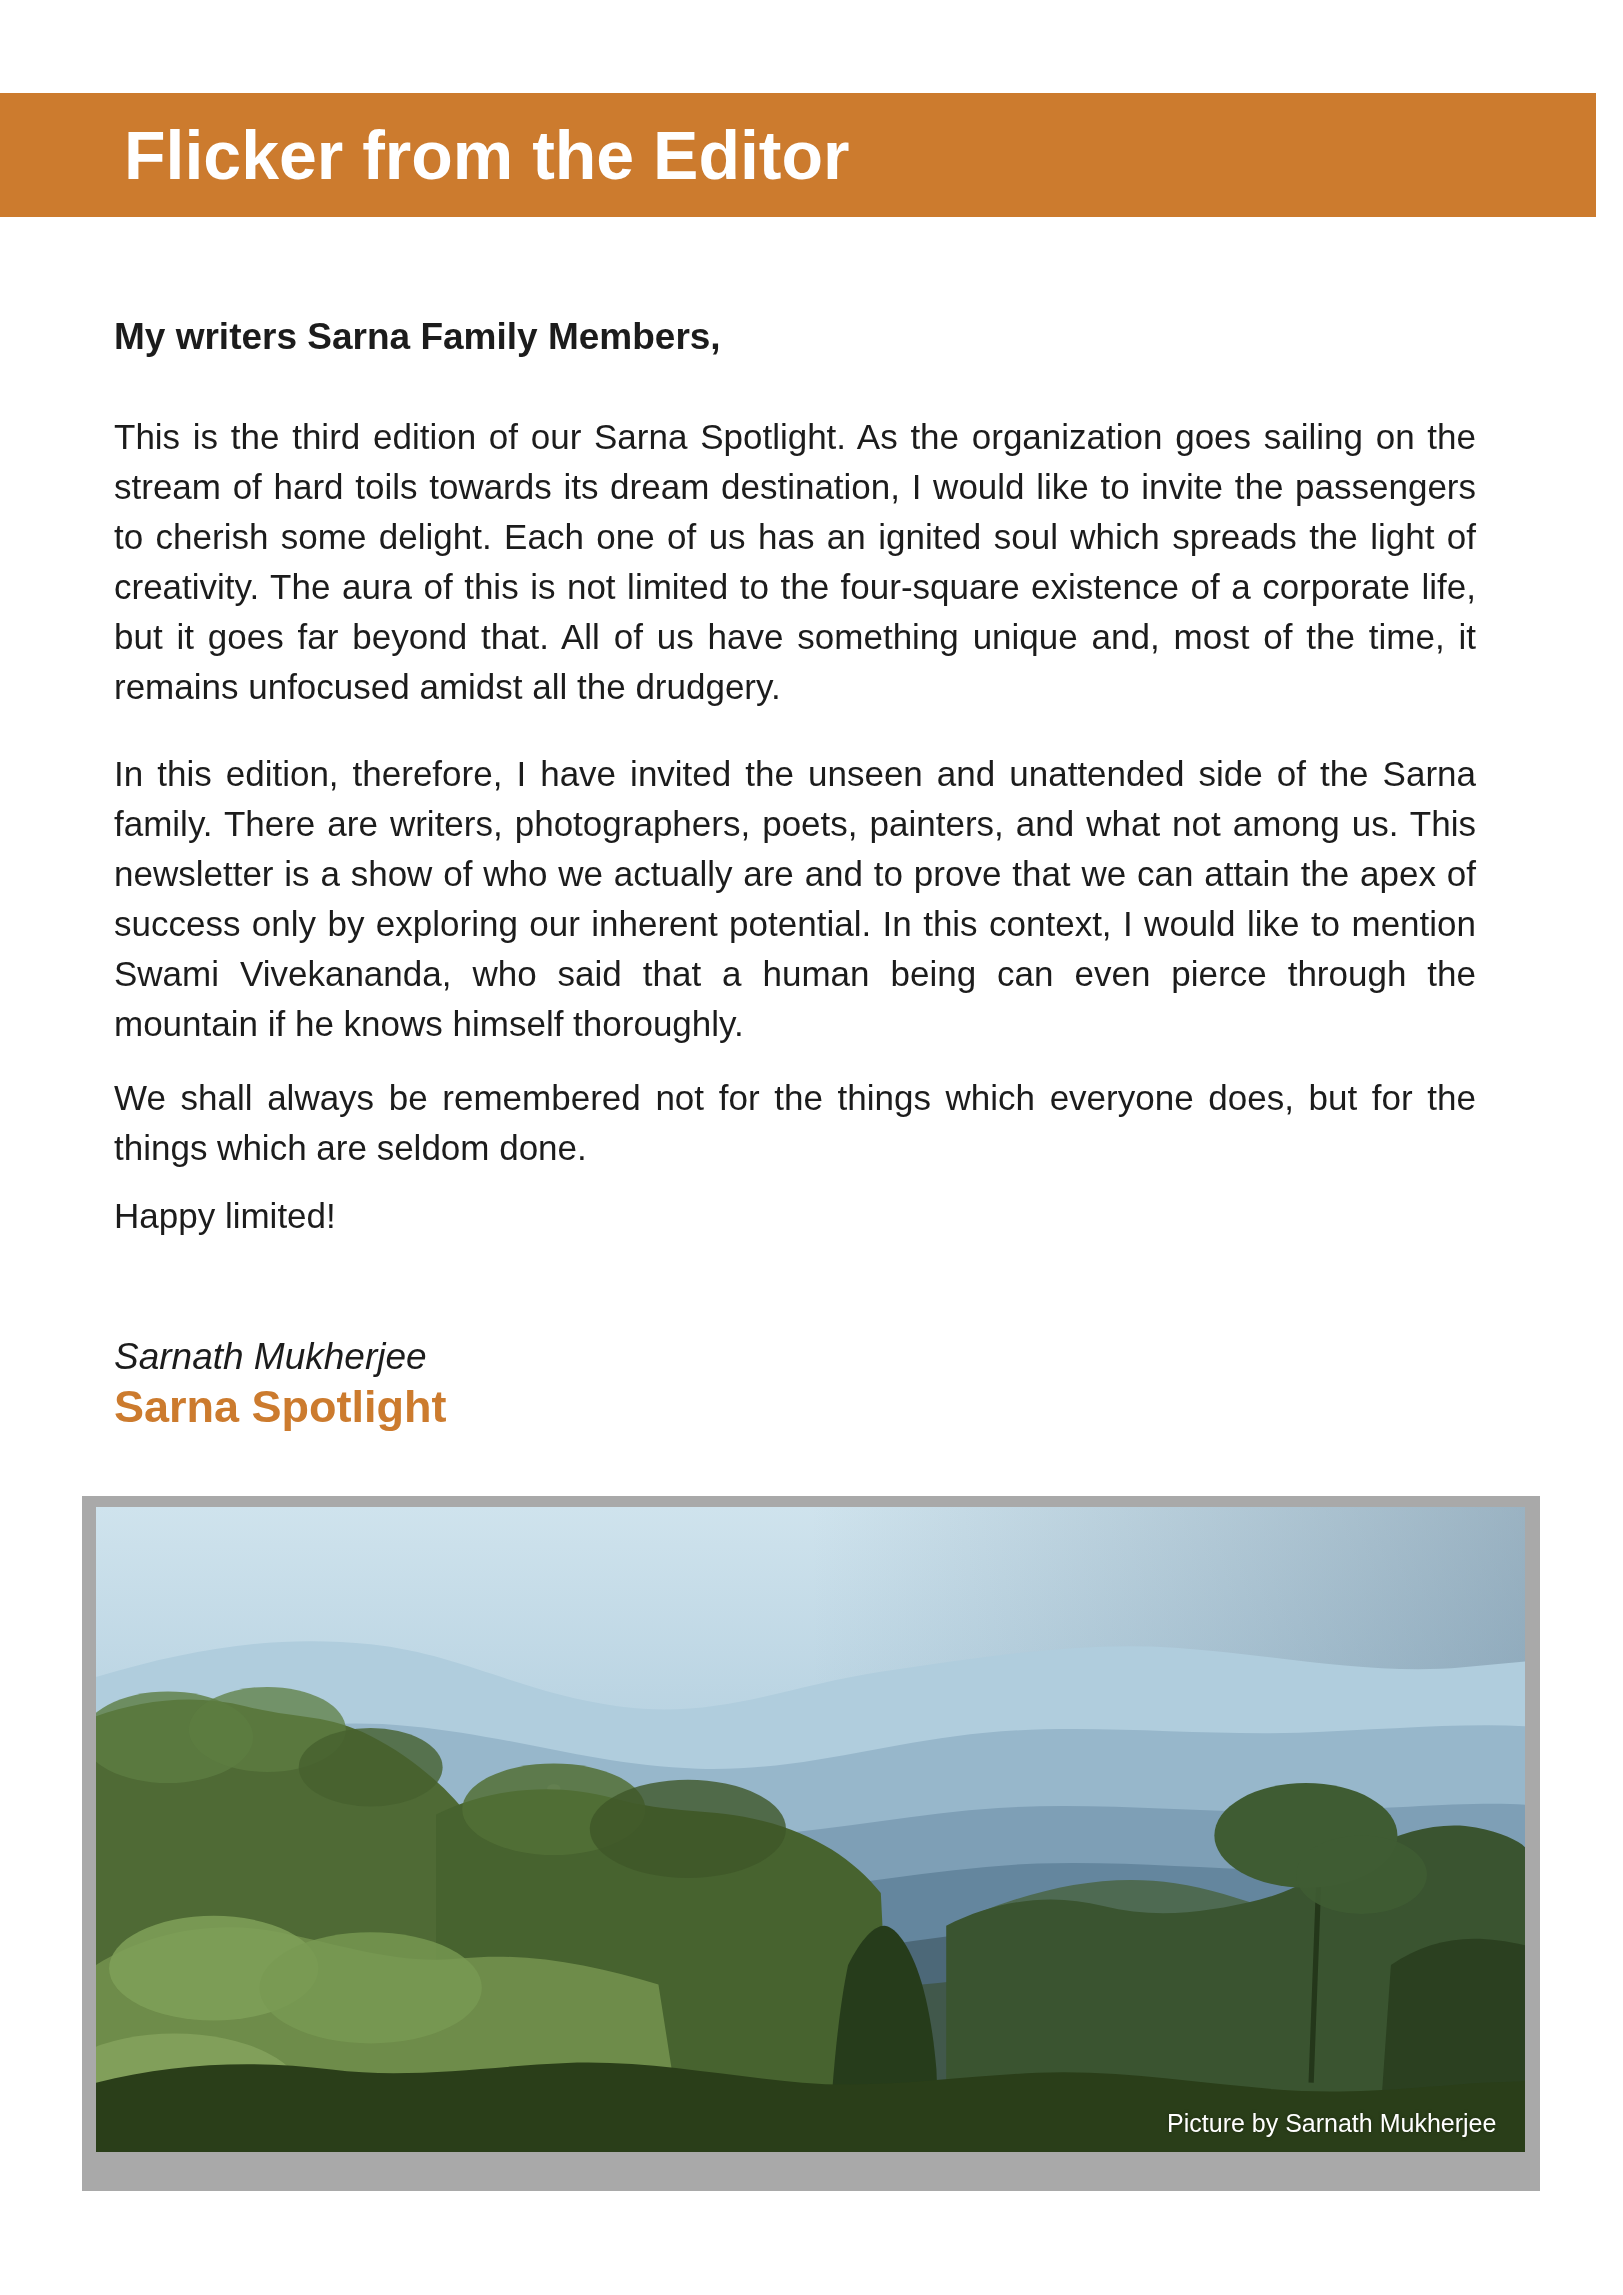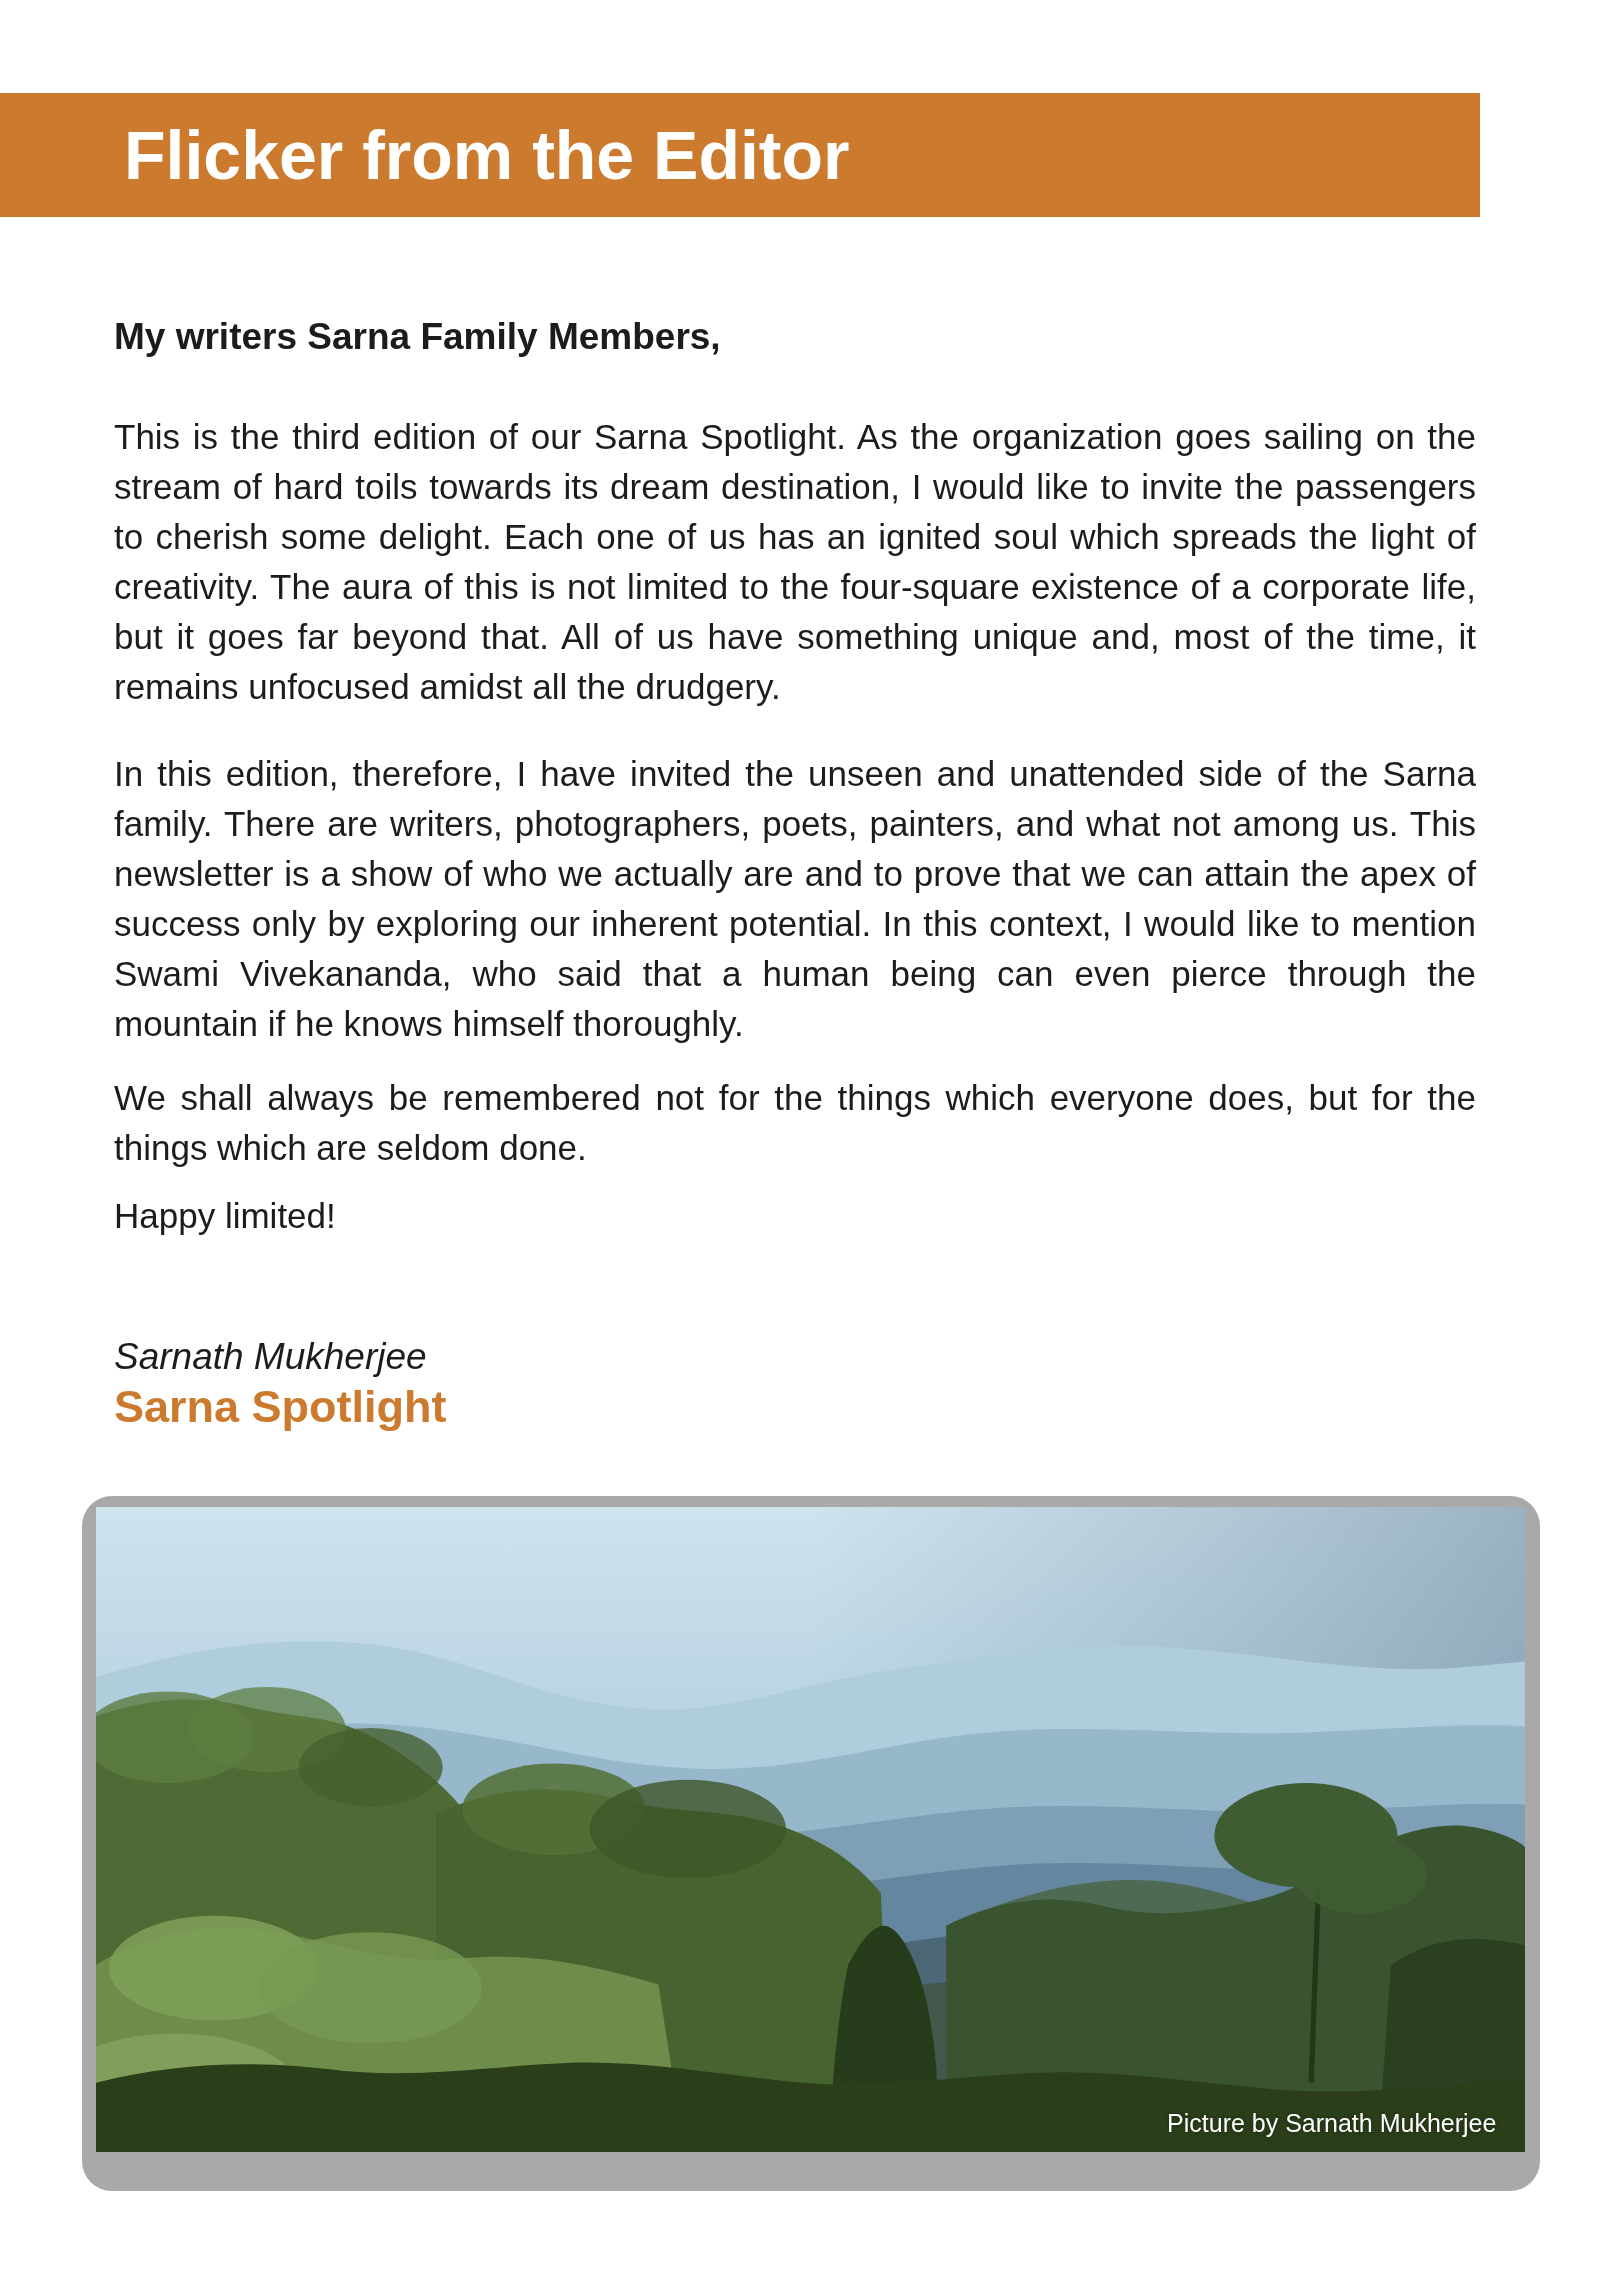--- a/index.html
+++ b/index.html
@@ -13,21 +13,21 @@
     position:relative;
     width:1623px;height:2295px;
     background:#ffffff;
     font-family:"Liberation Sans","DejaVu Sans",sans-serif;
     color:var(--ink);
     overflow:hidden;
   }
   
   .banner{
     position:absolute;left:0;top:93px;
-    width:1480px;height:124px;
+    width:1596px;height:124px;
     background:var(--accent);
     display:flex;align-items:center;
   }
   .banner h1{
     padding-left:124px;
     font-size:68px;
     font-weight:700;
     color:#ffffff;
     letter-spacing:0px;
   }
@@ -62,21 +62,20 @@
     font-size:45px;
     font-weight:700;
     color:var(--accent);
   }
   
   .photo-frame{
     position:absolute;left:82px;top:1496px;
     width:1458px;height:695px;
     background:var(--frame);
     padding:11px 15px 39px 14.4px;
-    border-radius:30px;
   }
   .photo-inner{
     position:relative;
     width:1429px;height:645px;
     overflow:hidden;
   }
   .photo-inner svg{display:block;width:1429px;height:645px;}
   .photo-caption{
     position:absolute;right:29px;bottom:14.4px;
     font-size:25px;

